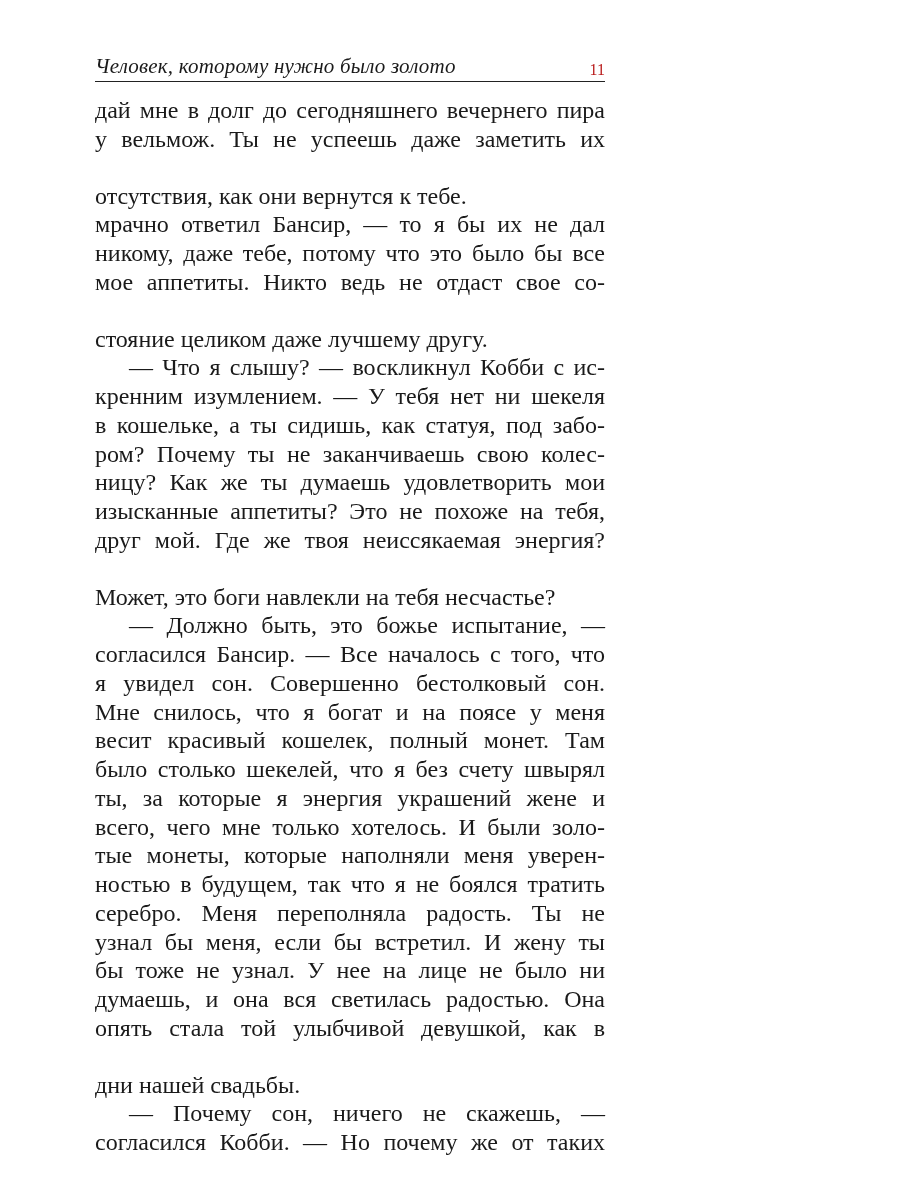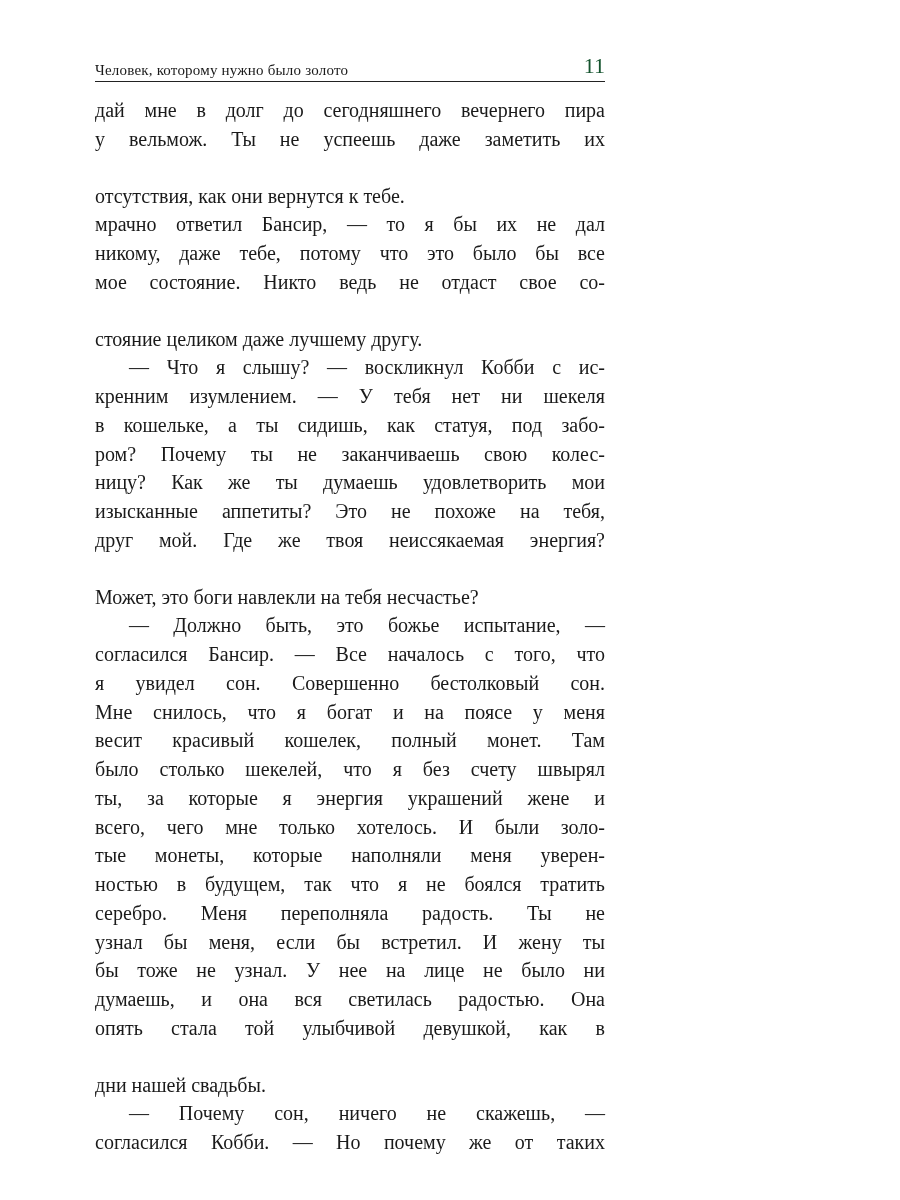--- a/index.html
+++ b/index.html
@@ -23,34 +23,35 @@
   }
   .running-head {
     position: relative;
     height: 29px;
     border-bottom: 1.5px solid #222;
   }
   .running-title {
     position: absolute;
     left: 0;
     bottom: 2px;
-    font-size: 15px;
+    font-style: italic;
+    font-size: 21px;
     letter-spacing: 0.2px;
     color: #1a1a1a;
   }
   .page-number {
     position: absolute;
     right: 0;
     bottom: 2px;
-    font-size: 22px;
-    color: #14532d;
+    font-size: 16px;
+    color: #b91c1c;
   }
   .body-text {
     margin-top: 14px;
-    font-size: 20px;
+    font-size: 24px;
     line-height: 28.75px;
   }
   .line {
     display: block;
     white-space: nowrap;
     text-align: justify;
     text-align-last: justify;
     height: 28.75px;
     overflow: visible;
   }
@@ -75,21 +76,21 @@
 
     <div>
       <span class="line">дай мне в долг до сегодняшнего вечернего пира</span>
       <span class="line">у вельмож. Ты не успеешь даже заметить их</span>
       <span class="line last">отсутствия, как они вернутся к тебе.</span>
     </div>
 
     <div>
       <span class="line">мрачно ответил Бансир, — то я бы их не дал</span>
       <span class="line">никому, даже тебе, потому что это было бы все</span>
-      <span class="line">мое состояние. Никто ведь не отдаст свое со-</span>
+      <span class="line">мое аппетиты. Никто ведь не отдаст свое со-</span>
       <span class="line last">стояние целиком даже лучшему другу.</span>
     </div>
 
     <div>
       <span class="line indent">— Что я слышу? — воскликнул Кобби с ис-</span>
       <span class="line">кренним изумлением. — У тебя нет ни шекеля</span>
       <span class="line">в кошельке, а ты сидишь, как статуя, под забо-</span>
       <span class="line">ром? Почему ты не заканчиваешь свою колес-</span>
       <span class="line">ницу? Как же ты думаешь удовлетворить мои</span>
       <span class="line">изысканные аппетиты? Это не похоже на тебя,</span>

